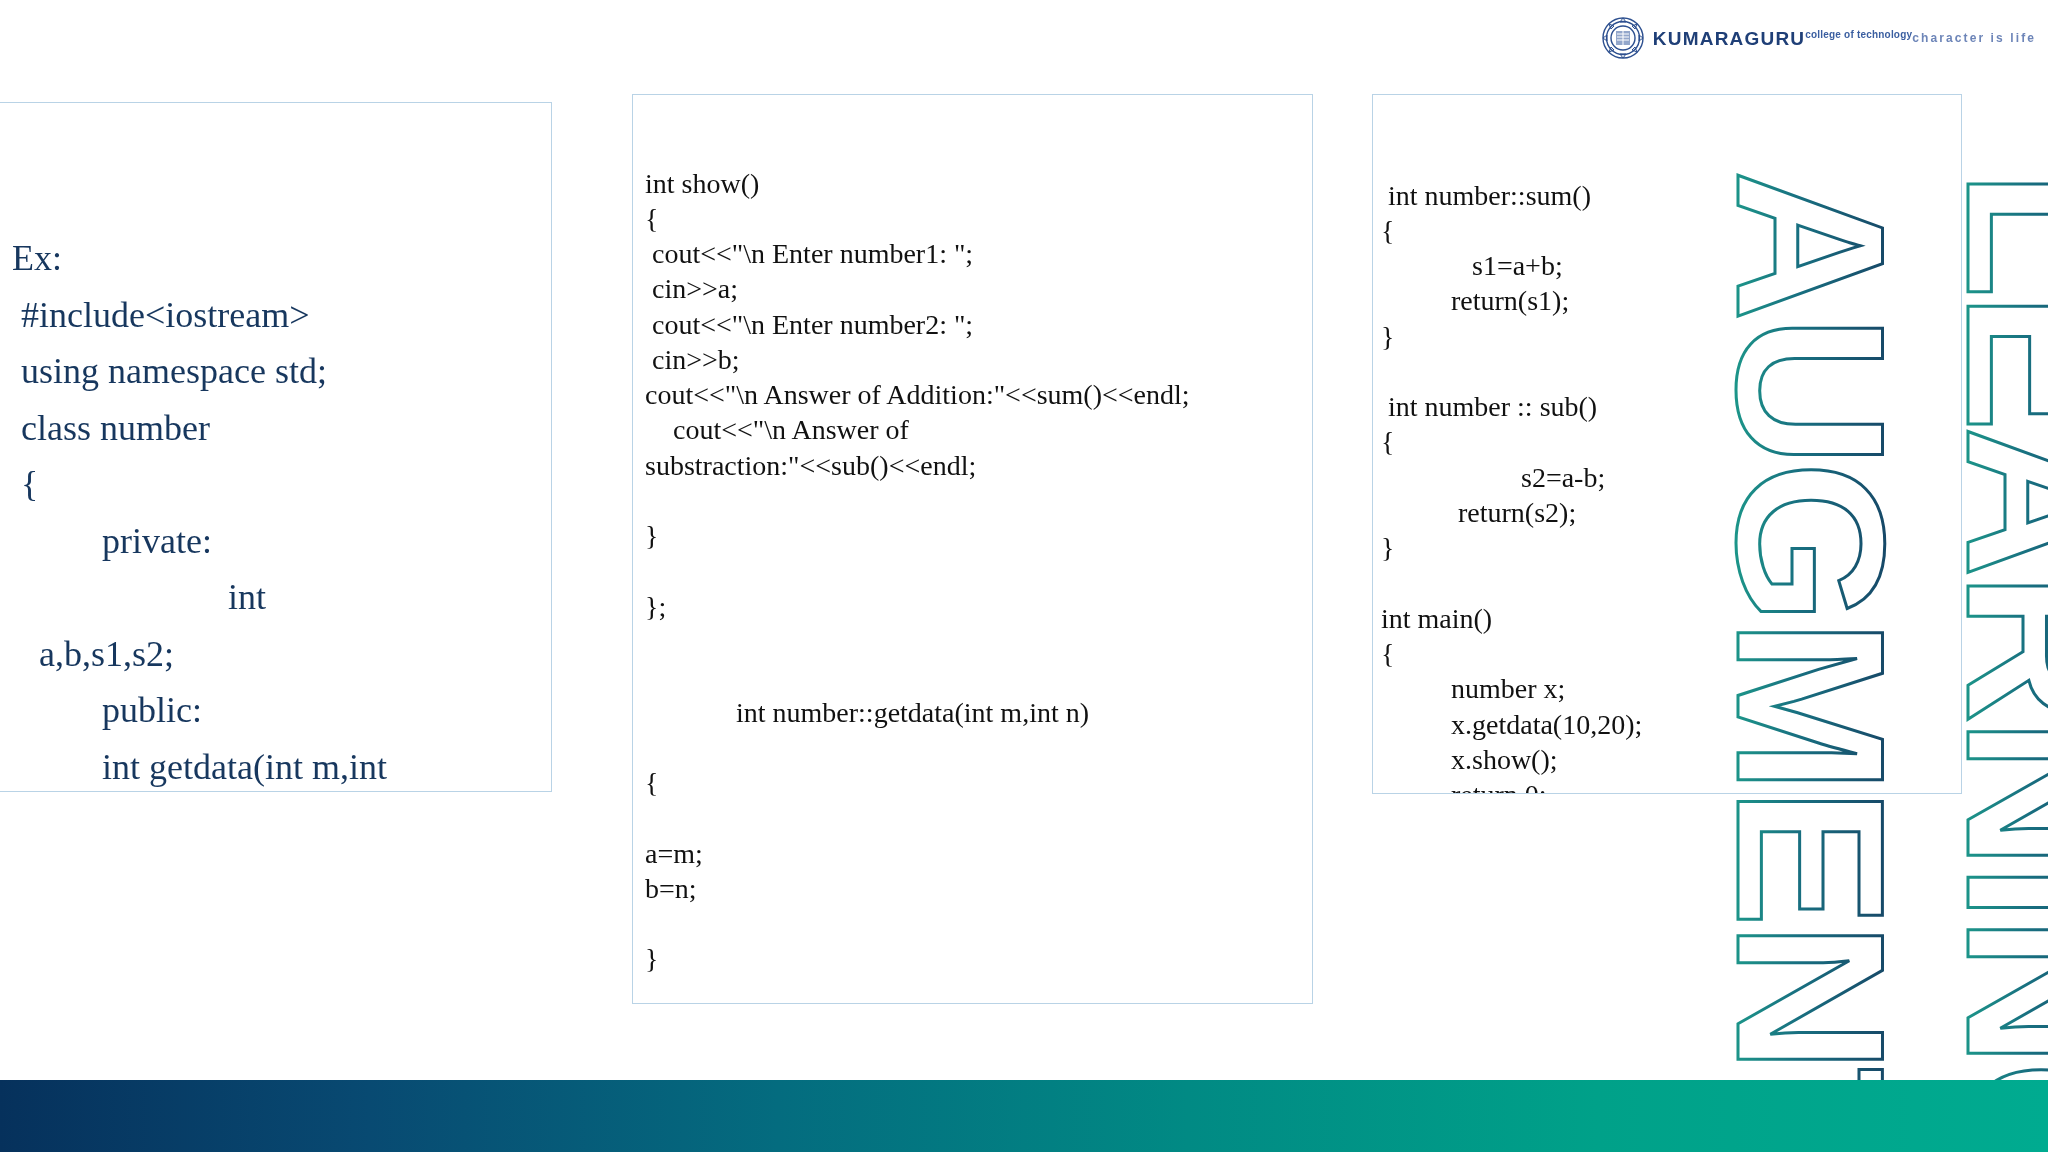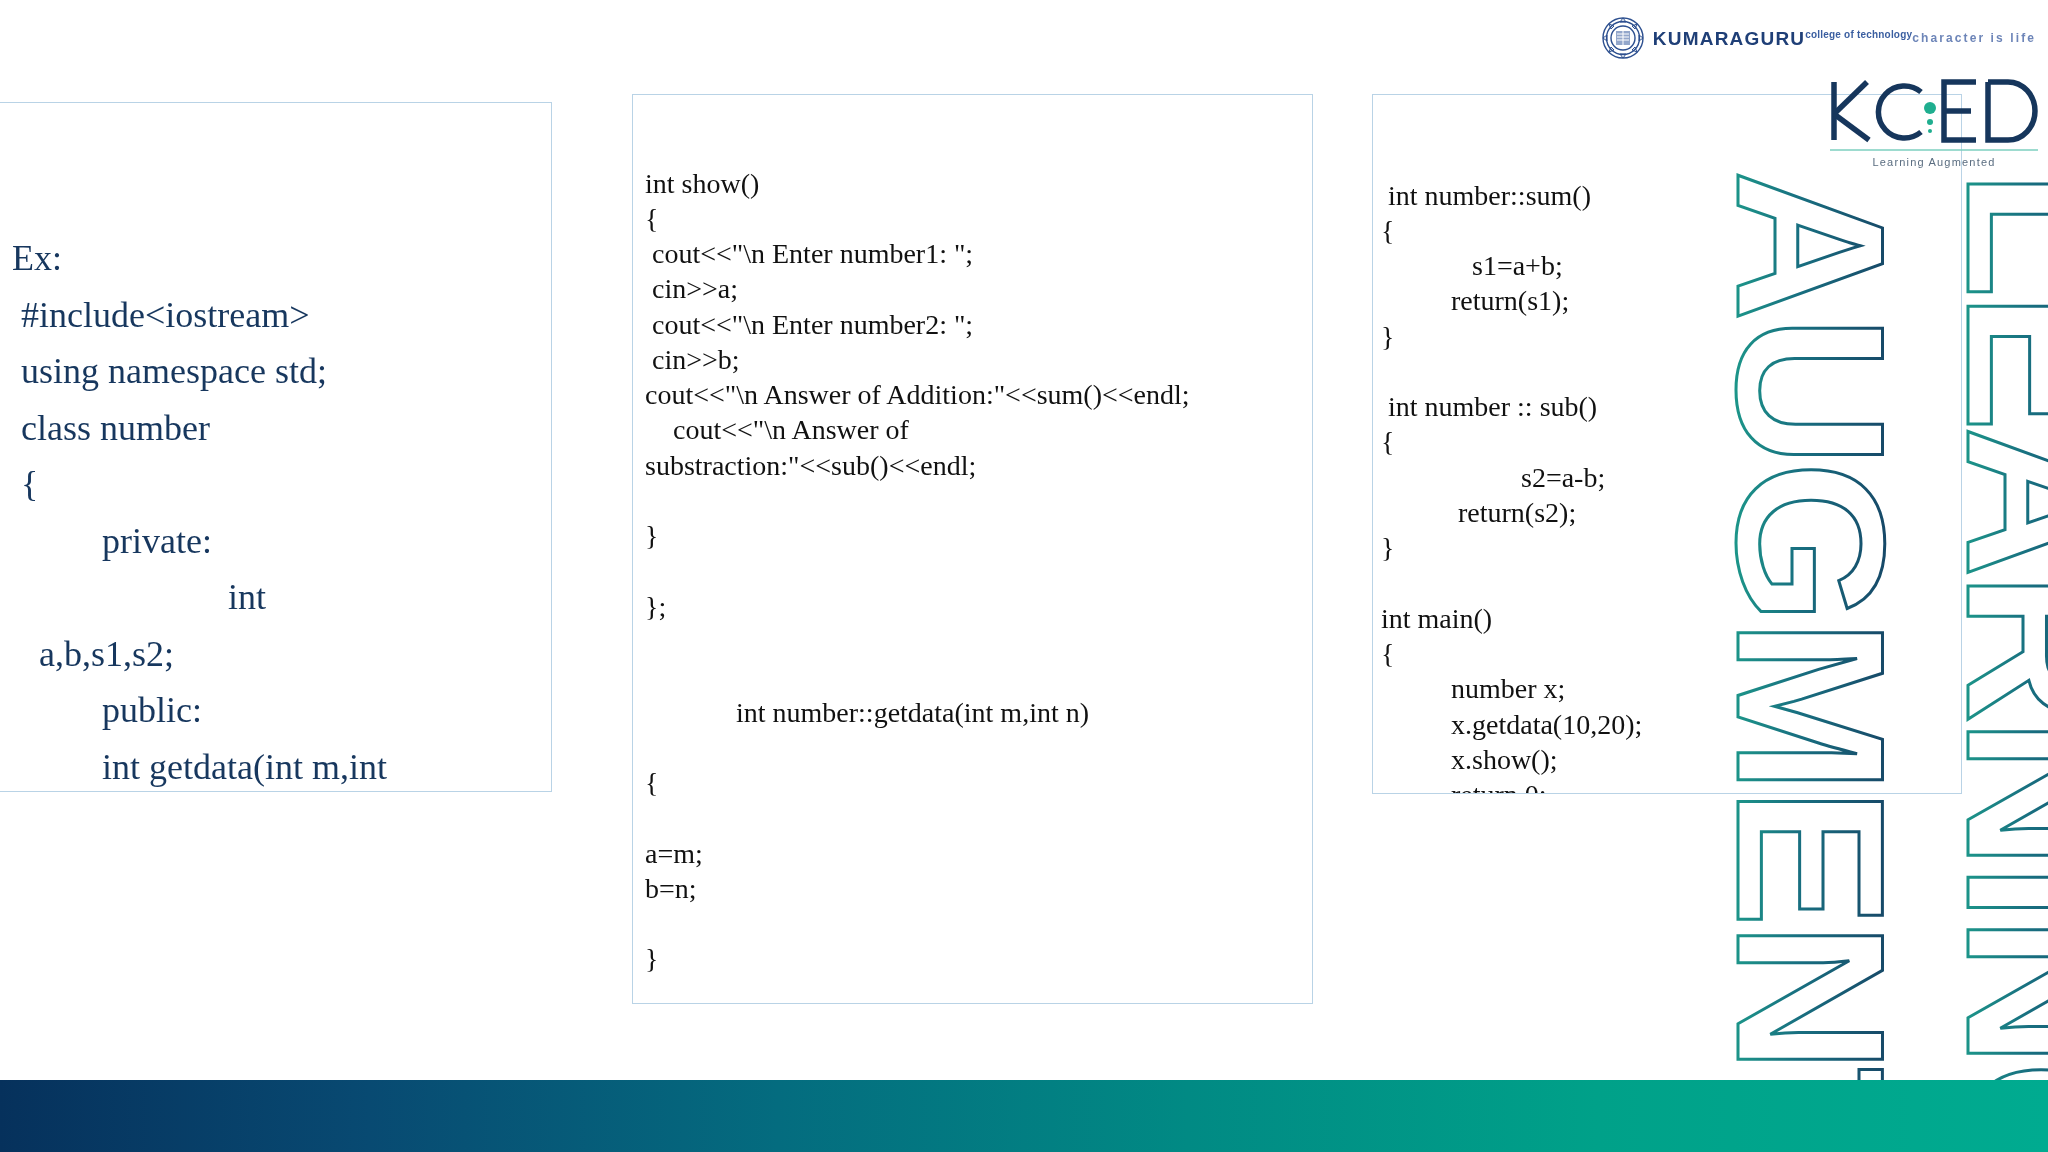--- a/index.html
+++ b/index.html
@@ -200,43 +200,20 @@
         </g>
       </svg>
     </span>
     <span class="kct-words">
       <span class="kct-name">KUMARAGURU</span>
       <span class="kct-sub">college of technology</span>
       <span class="kct-tag">character is life</span>
     </span>
   </div>
 
-  <div class="logo-kced">
-    <svg viewBox="0 0 220 96" aria-hidden="true">
-      <g fill="none" stroke="#16365c" stroke-width="5.5" stroke-linecap="butt">
-
-        <path d="M10 8 L10 66"></path>
-        <path d="M10 40 L43 8"></path>
-        <path d="M10 40 L45 66"></path>
-
-        <path d="M97 18 A26 26 0 1 0 97 58"></path>
-
-        <path d="M152 8 L120 8 L120 66 L152 66"></path>
-        <path d="M120 37 L147 37"></path>
-
-        <path d="M164 8 L184 8 A27 29 0 0 1 184 66 L164 66 L164 8"></path>
-      </g>
-
-      <circle cx="106" cy="34" r="6" fill="#1fae8f"></circle>
-      <circle cx="106" cy="48" r="3" fill="#1fae8f"></circle>
-      <circle cx="106" cy="57" r="2" fill="#1fae8f"></circle>
-      <line x1="6" y1="76" x2="214" y2="76" stroke="#7ccfbf" stroke-width="1.6"></line>
-      <text x="110" y="92" text-anchor="middle" font-family="'Liberation Sans','DejaVu Sans',sans-serif" font-size="11" letter-spacing="1.2" fill="#5a6d80">Learning Augmented</text>
-    </svg>
-  </div>
 
   <div class="code-box" id="box1">
     <span class="code">Ex:
  #include&lt;iostream&gt;
  using namespace std;
  class number
  {
           private:
                         int
    a,b,s1,s2;

